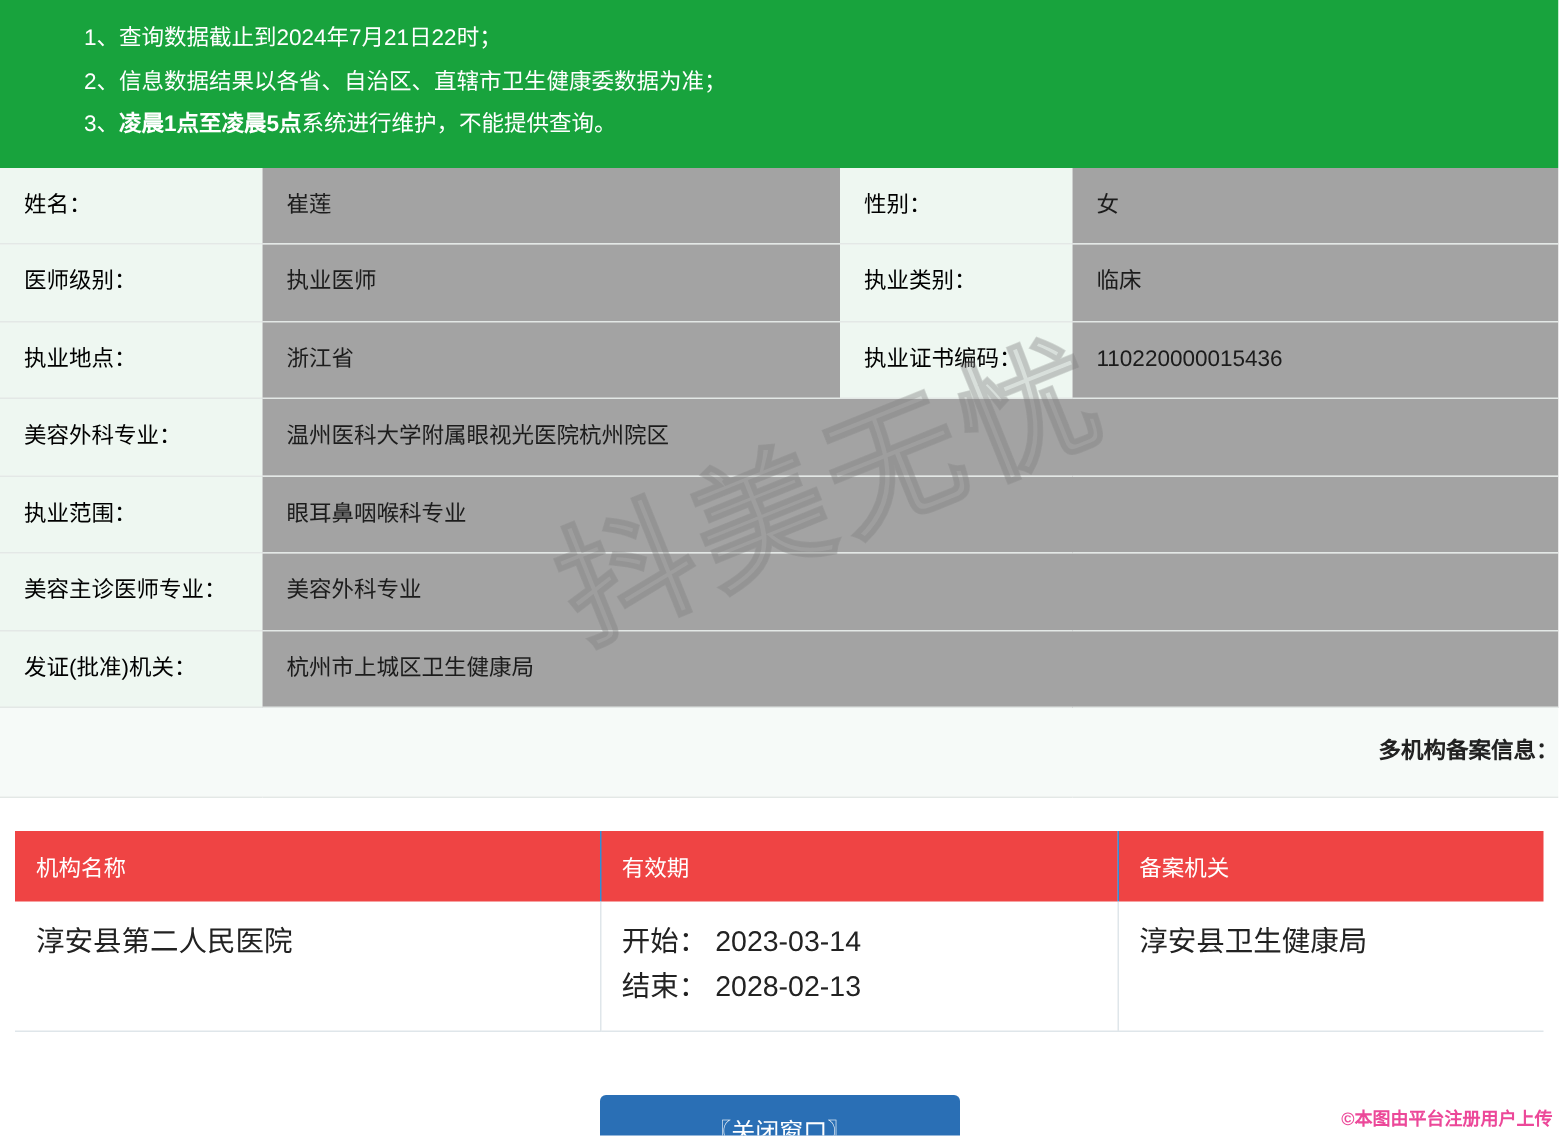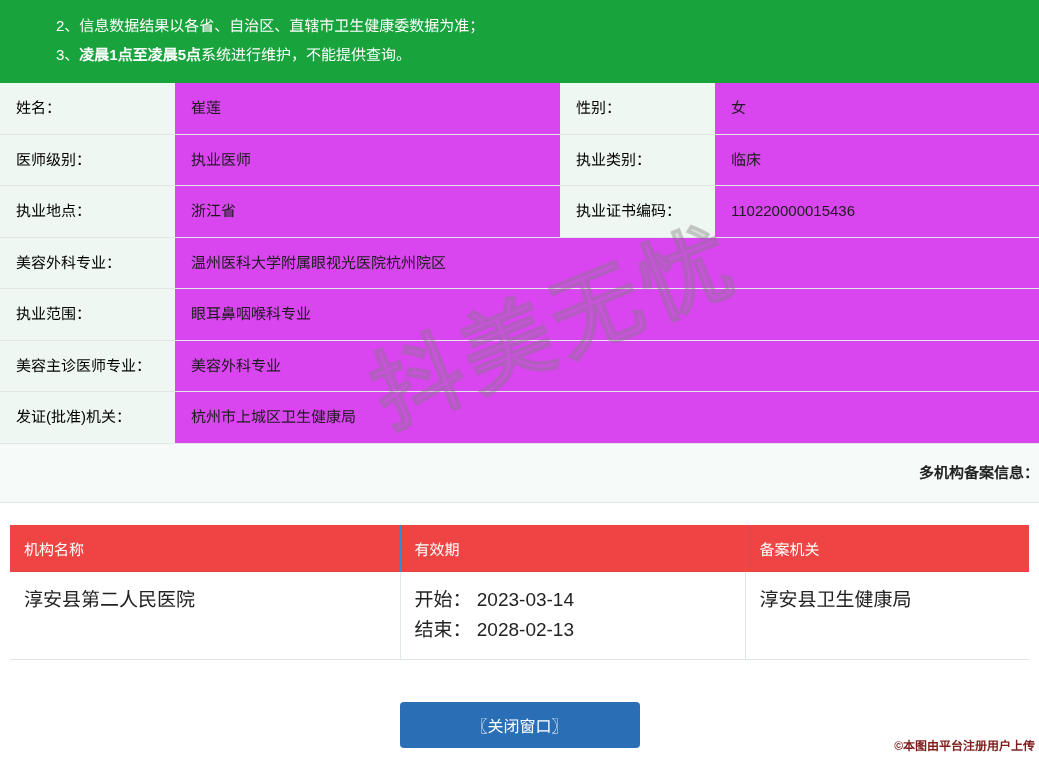--- a/index.html
+++ b/index.html
@@ -44,21 +44,21 @@
     vertical-align: top;
     font-size: 15px;
     line-height: 1.5;
   }
   .label-cell {
     background: #eef7f1;
     color: #000000;
     width: 175px;
   }
   .value-cell {
-    background: #d946ef;
+    background: #a3a3a3;
     color: #1c1c1c;
   }
   .col-a { width: 175px; }
   .col-b { width: 385px; }
   .col-c { width: 155px; }
   .col-d { width: 324px; }
 
   
   .section-title-row td {
     background: #f6faf8;
@@ -135,28 +135,29 @@
     pointer-events: none;
     user-select: none;
     font-weight: bold;
     -webkit-text-stroke: 1px rgba(120,120,120,0.25);
   }
   .corner-note {
     position: absolute;
     right: 4px;
     bottom: 4px;
     font-size: 12px;
-    color: #7f1d1d;
+    color: #ec4899;
     font-weight: bold;
   }
 </style>
 </head>
 <body>
 
 <div class="notice">
+  <div class="notice-line">1、查询数据截止到2024年7月21日22时；</div>
   <div class="notice-line">2、信息数据结果以各省、自治区、直辖市卫生健康委数据为准；</div>
   <div class="notice-line"><span>3、</span><b>凌晨1点至凌晨5点</b><span>系统进行维护，不能提供查询。</span></div>
 </div>
 
 <table class="info-table">
   <colgroup>
     <col class="col-a">
       <col class="col-b">
       <col class="col-c">
       <col class="col-d">

